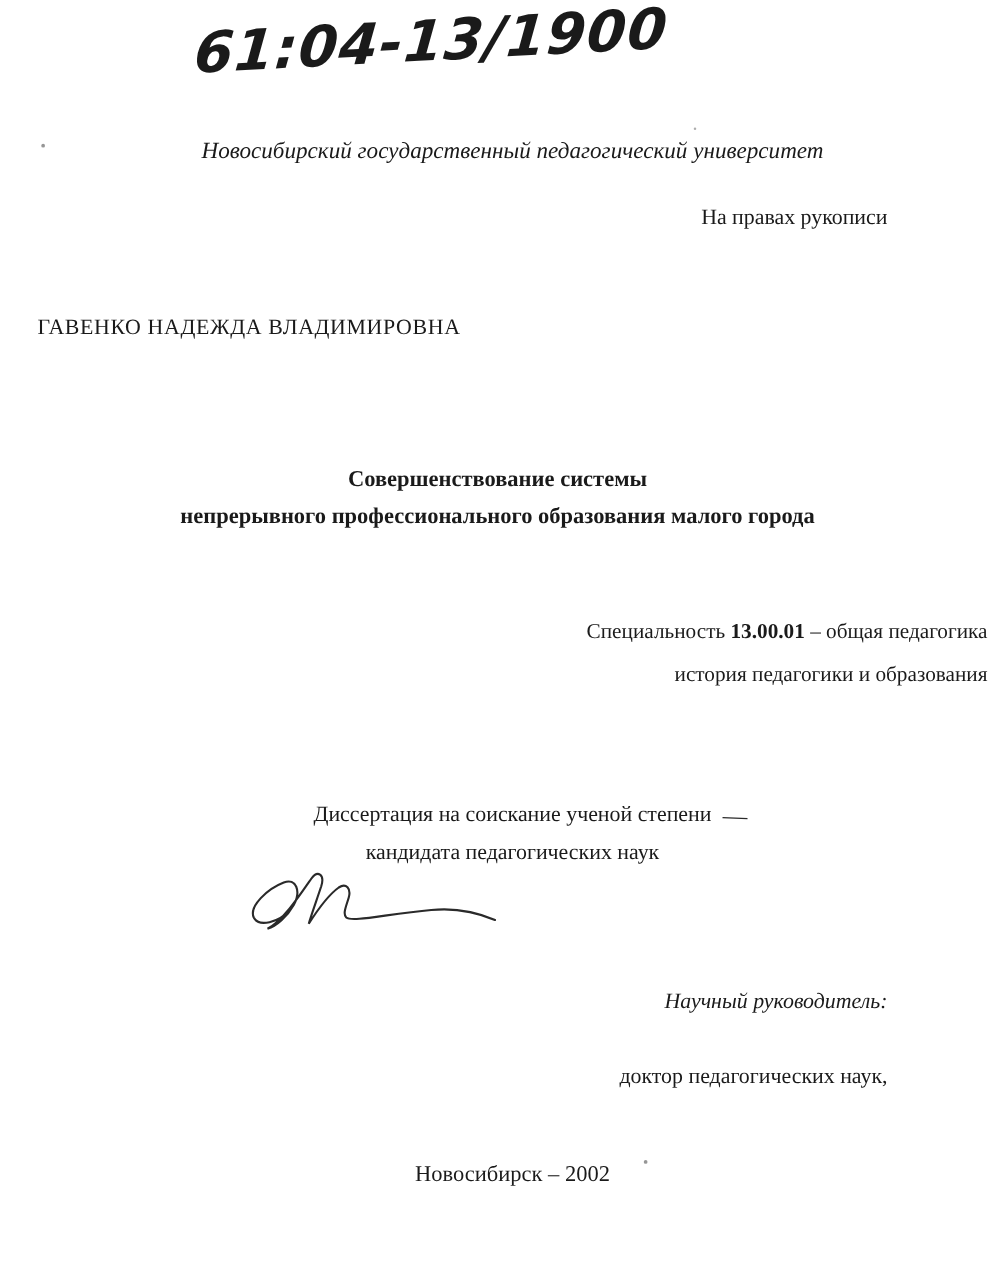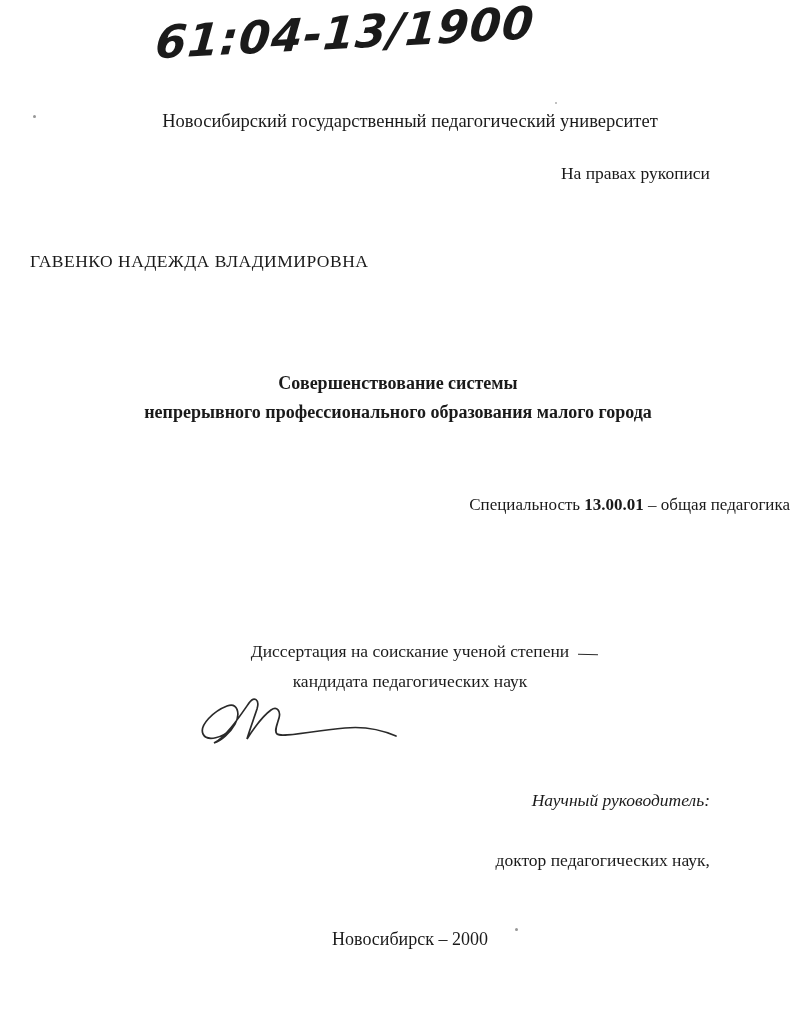--- a/index.html
+++ b/index.html
@@ -30,20 +30,21 @@
     white-space: nowrap;
   }
 
   .university {
     top: 111px;
     left: 30px;
     width: 760px;
     text-align: center;
     font-size: 18.5px;
     white-space: nowrap;
+    font-style: italic;
   }
 
   .manuscript-note {
     top: 163px;
     right: 86px;
     font-size: 17.5px;
     white-space: nowrap;
   }
 
   .author {
@@ -141,37 +142,38 @@
 
 <div class="abs author">ГАВЕНКО НАДЕЖДА ВЛАДИМИРОВНА</div>
 
 <div class="abs title-block">
   <div class="line">Совершенствование системы</div>
   <div class="line">непрерывного профессионального образования малого города</div>
 </div>
 
 <div class="abs speciality-block">
   <div class="line"><span>Специальность </span><span class="speciality-code">13.00.01</span><span> – общая педагогика</span></div>
+  <div class="line">история педагогики и образования</div>
 </div>
 
 <div class="abs dissertation-block">
   <div class="line">Диссертация на соискание ученой степени</div>
   <div class="line">кандидата педагогических наук</div>
 </div>
 
 <div class="abs artifact-line"></div>
 
 <div class="abs signature">
   <svg width="240" height="62" viewBox="0 0 240 62">
     <path d="M72,36 C63,46 47,50 43,42 C39,33 54,19 67,14 C77,10 81,21 75,32 C70,41 61,49 54,51 C66,45 80,24 89,11 C94,4 100,7 97,17 C93,29 89,40 87,47 C94,36 104,23 111,18 C117,14 121,19 119,26 C117,33 114,39 117,42 C122,46 150,39 185,36 C205,34 222,38 236,44" fill="none" stroke="#2a2a2a" stroke-width="1.7" stroke-linecap="round"></path>
   </svg>
 </div>
 
 <div class="abs supervisor-block">
   <div class="line supervisor-label">Научный руководитель:</div>
   <div class="line">доктор педагогических наук,</div>
 </div>
 
-<div class="abs city-year">Новосибирск – 2000</div>
+<div class="abs city-year">Новосибирск – 2002</div>
 
 <div class="speck speck-1"></div>
 <div class="speck speck-2"></div>
 <div class="speck speck-3"></div>
 
 </body></html>

